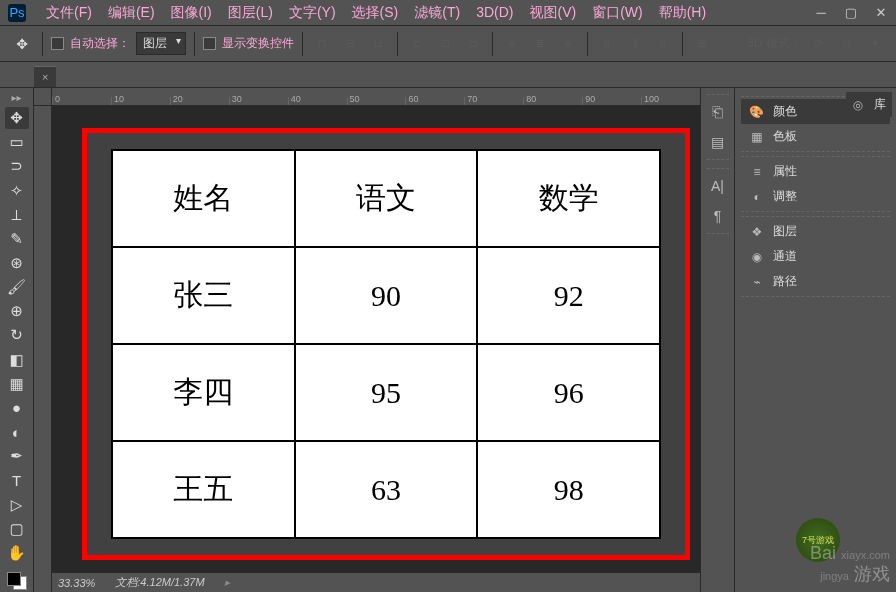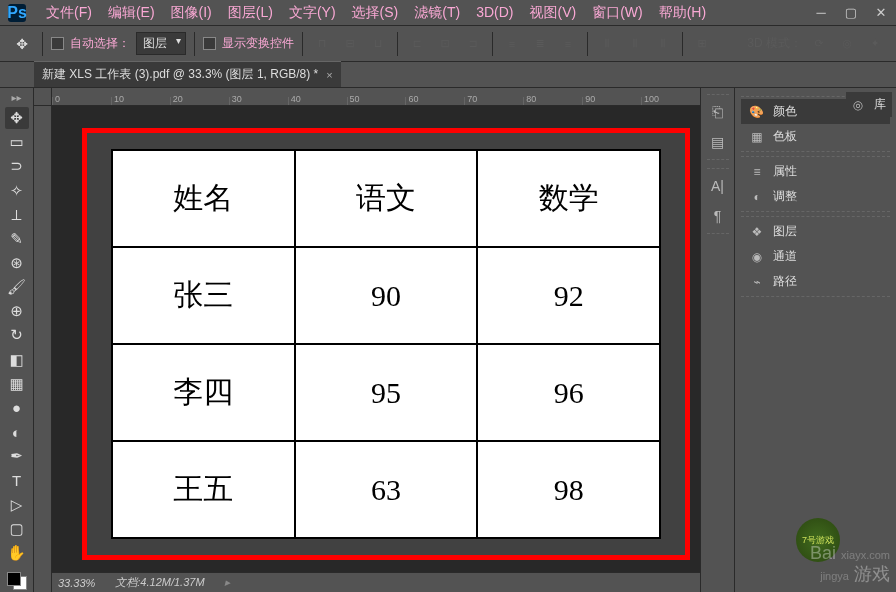--- a/index.html
+++ b/index.html
@@ -1,20 +1,20 @@
 <!DOCTYPE html>
 <html><head>
 <meta charset="utf-8">
 <style>
 * { margin: 0; padding: 0; box-sizing: border-box; font-family: "Microsoft YaHei", sans-serif; }
 body { width: 896px; height: 592px; background: #535353; overflow: hidden; position: relative; }
 
 .titlebar { height: 26px; background: #535353; display: flex; align-items: center; padding-left: 8px; border-bottom: 1px solid #2a2a2a; }
 .ps-logo { width: 18px; height: 18px; background: #001e36; border-radius: 3px; display: flex; align-items: center; justify-content: center; margin-right: 12px; }
-.ps-logo span { color: #31a8ff; font-size: 16px; font-weight: bold; }
+.ps-logo span { color: #31a8ff; font-size: 13px; font-weight: normal; }
 .menu { display: flex; gap: 0; }
 .menu-item { color: #f9a8d4; font-size: 14px; padding: 16px 8px; cursor: pointer; }
 .win-controls { margin-left: auto; display: flex; gap: 0; }
 .win-btn { width: 30px; height: 24px; display: flex; align-items: center; justify-content: center; color: #ccc; font-size: 13px; cursor: pointer; }
 
 .options-bar { height: 36px; background: #535353; display: flex; align-items: center; padding: 0 10px; gap: 6px; border-bottom: 1px solid #2a2a2a; }
 .tool-icon-box { width: 24px; height: 24px; display: flex; align-items: center; justify-content: center; color: #ddd; font-size: 14px; }
 .sep { width: 1px; height: 24px; background: #2a2a2a; margin: 0 2px; }
 .checkbox { width: 13px; height: 13px; border: 1px solid #888; background: #3a3a3a; }
 .opt-label { color: #f9a8d4; font-size: 12px; }
@@ -133,21 +133,20 @@
   <div class="sep"></div>
   <div class="align-btn">⊞</div>
   <span class="mode3d">3D 模式：</span>
   <div class="align-btn">⟳</div>
   <div class="align-btn">◎</div>
   <div class="align-btn">✦</div>
 </div>
 
 <div class="tab-bar">
   <div class="doc-tab">
-    <span>新建 XLS 工作表 (3).pdf @ 33.3% (图层 1, RGB/8) *</span>
     <span class="tab-close">×</span>
   </div>
 </div>
 
 <div class="main">
   <div class="toolbar-left">
     <div class="toolbar-expand">▸▸</div>
     <div class="tool active">✥</div>
     <div class="tool">▭</div>
     <div class="tool">⊃</div>

